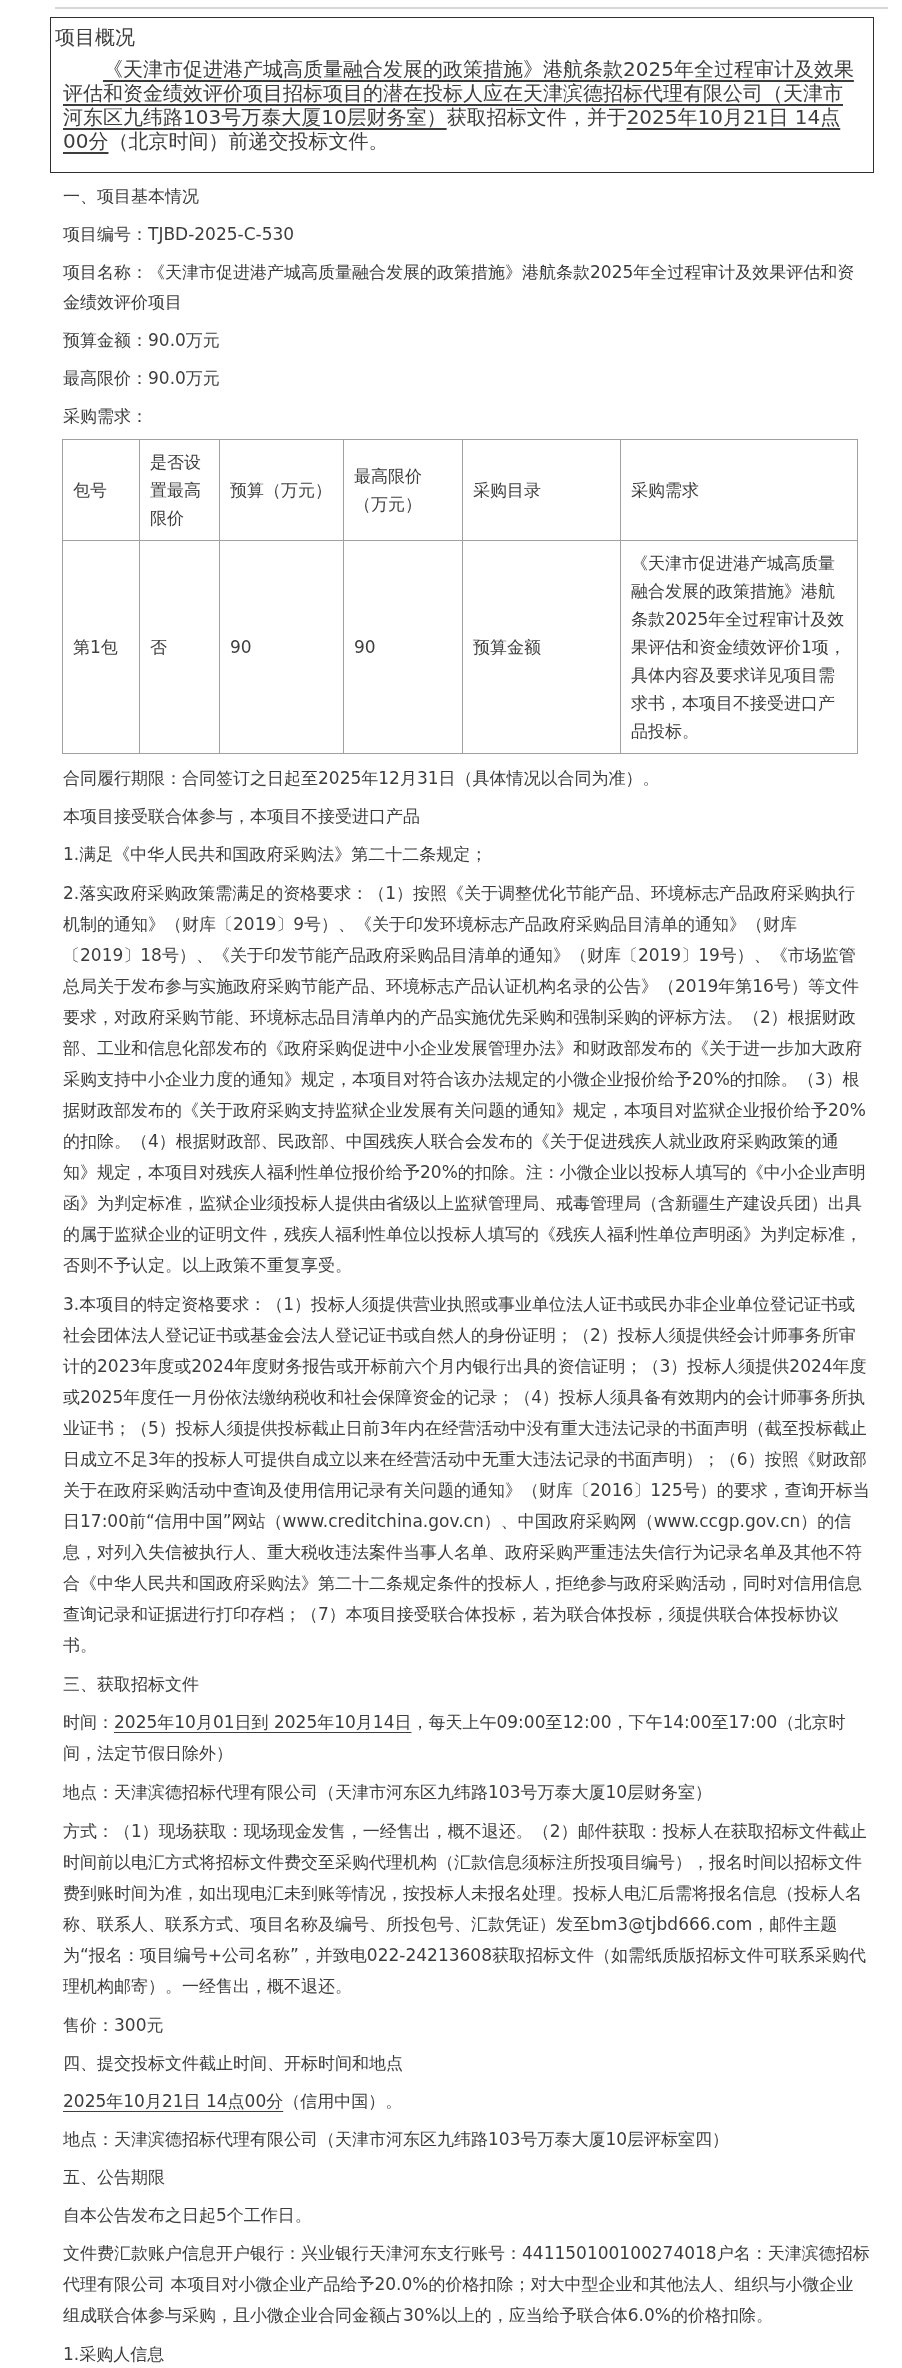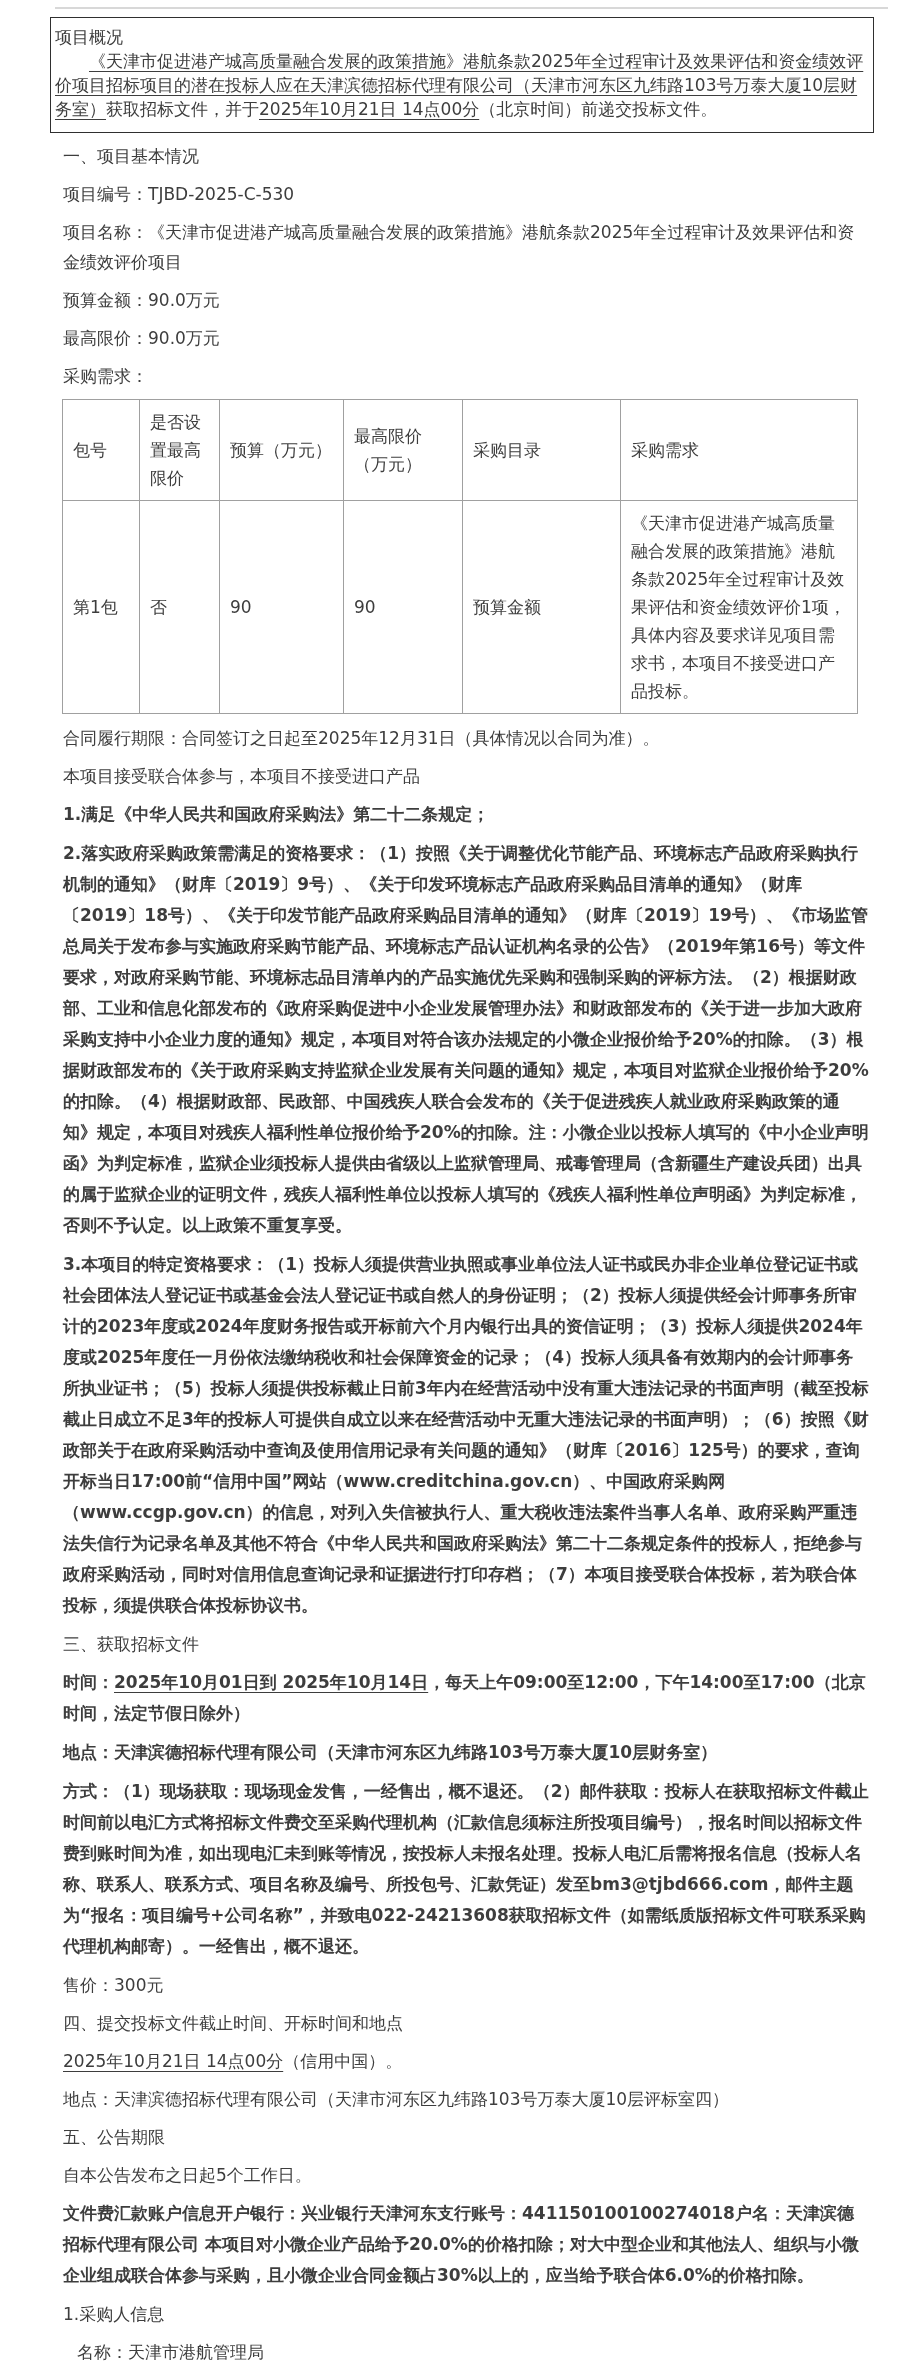--- a/index.html
+++ b/index.html
@@ -4,28 +4,28 @@
 <style>
   html,body { margin:0; padding:0; background:#ffffff; }
   body { font-family:"DejaVu Sans",sans-serif; color:#3d3d3d; }
   .page {
     width:902px; min-height:2368px; margin:0 auto; background:#fff;
     box-sizing:border-box; padding:7px 24px 30px 55px;
   }
   .top-divider { border-top:2px solid #d8d8d8; margin:0 -10px 8px 0; height:0; }
   .overview-box {
     border:1px solid #2f2f2f; margin:0 4px 4px -5px;
-    padding:7px 6px 11px 4px; font-size:17px; line-height:24px;
+    padding:7px 6px 11px 4px; font-size:20px; line-height:24px;
   }
   .overview-box .box-title { margin:0; }
-  .overview-box .box-para { margin:0; text-indent:2em; overflow-wrap:anywhere; }
+  .overview-box .box-para { margin:8px; text-indent:2em; overflow-wrap:anywhere; }
   .line {
     margin:8px; font-size:17px; line-height:30px; overflow-wrap:anywhere;
   }
-  .long { line-height:31px;font-weight:bold; }
+  .long { line-height:31px; }
   .indent { padding-left:14px; }
   .u { text-decoration:underline; text-underline-offset:4px; }
   table.demand-table { border-collapse:collapse; table-layout:fixed; width:795px; margin:6px 0 9px 7px; }
   .demand-table th, .demand-table td {
     border:1px solid #a0a0a0; font-weight:normal; text-align:left;
     font-size:17px; line-height:28px; padding:8px 10px; vertical-align:middle;
     overflow-wrap:anywhere;
   }
 </style>
 </head>

